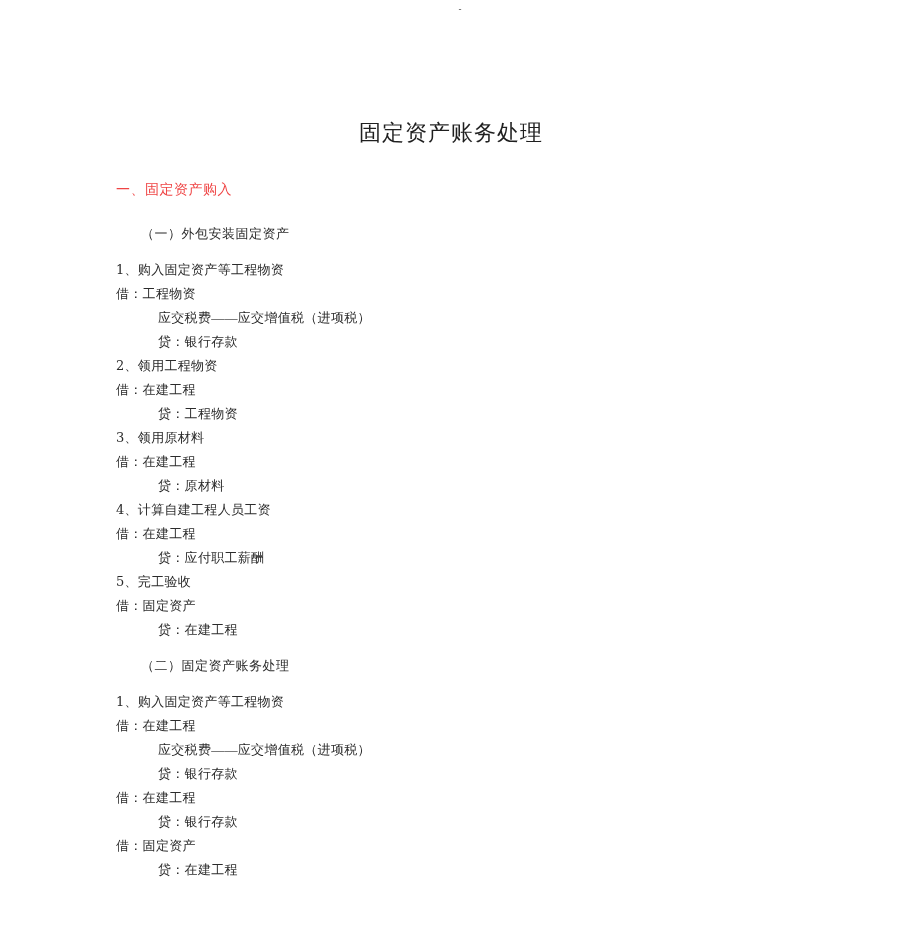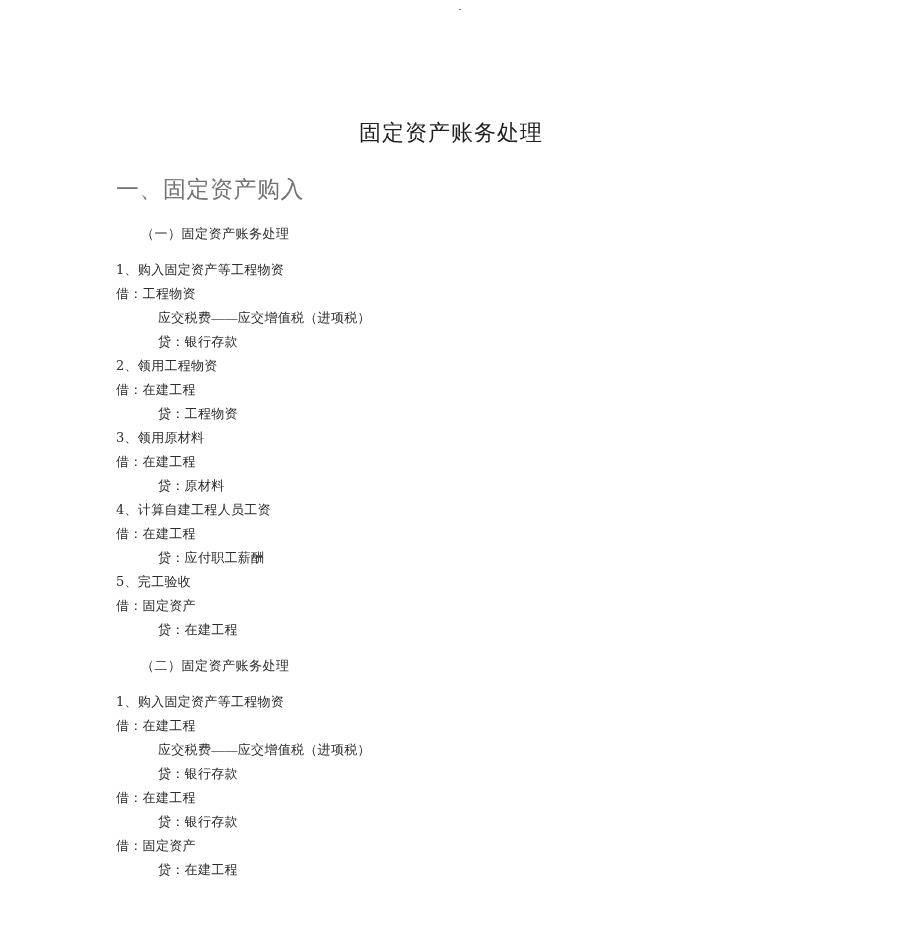--- a/index.html
+++ b/index.html
@@ -51,24 +51,24 @@
     font-weight: normal;
     color: #1f1f1f;
     text-align: center;
     margin: 0 0 28px 0;
     padding-left: 10px;
     letter-spacing: 1px;
     font-family: "DejaVu Sans", "Liberation Sans", sans-serif;
   }
 
   .section-heading {
-    font-size: 23px;
+    font-size: 14px;
     line-height: 26px;
     font-weight: normal;
-    color: #737373;
+    color: #ef4444;
     margin: 0 0 22px 0;
     letter-spacing: 0.5px;
   }
 
   .subsection-heading {
     font-size: 13px;
     line-height: 20px;
     color: #2b2b2b;
     margin: 0 0 14px 0;
     padding-left: 25px;
@@ -103,21 +103,21 @@
 
   <div class="running-header">-</div>
 
   <div class="content">
 
     <h1 class="doc-title">固定资产账务处理</h1>
 
     <h2 class="section-heading">一、固定资产购入</h2>
 
     <div id="subsections">
-        <div class="subsection-heading">（一）固定资产账务处理</div>
+        <div class="subsection-heading">（一）外包安装固定资产</div>
         <div class="block">
           <div class="line lvl-0 item">1、购入固定资产等工程物资</div>
           <div class="line lvl-0">借：工程物资</div>
           <div class="line lvl-1">应交税费——应交增值税（进项税）</div>
           <div class="line lvl-1">贷：银行存款</div>
           <div class="line lvl-0 item">2、领用工程物资</div>
           <div class="line lvl-0">借：在建工程</div>
           <div class="line lvl-1">贷：工程物资</div>
           <div class="line lvl-0 item">3、领用原材料</div>
           <div class="line lvl-0">借：在建工程</div>

